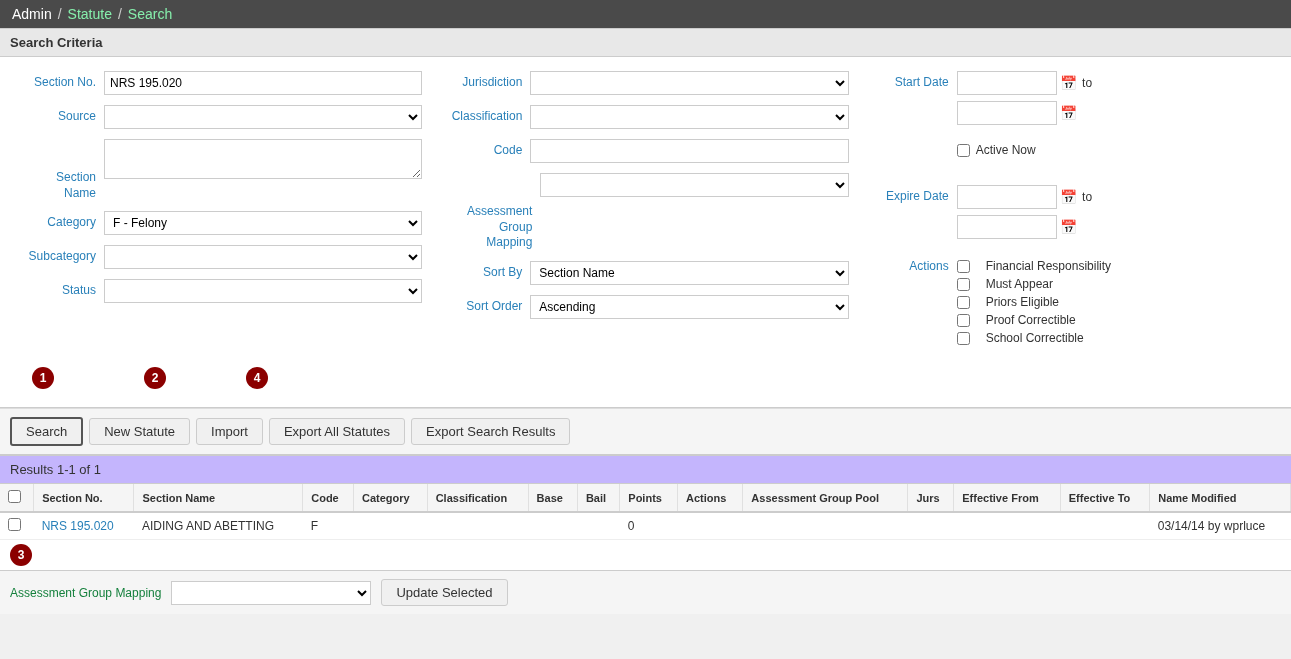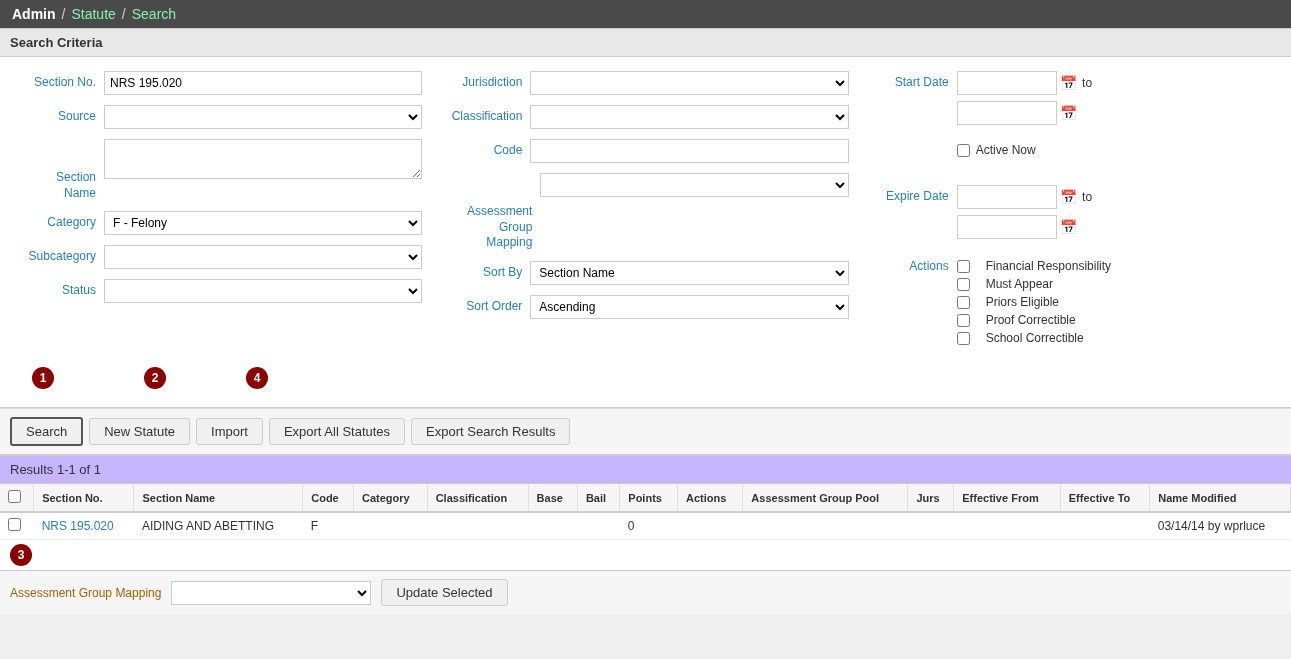--- a/index.html
+++ b/index.html
@@ -1,20 +1,20 @@
 <!DOCTYPE html>
 <html><head>
   <meta charset="utf-8">
   <style>
     * { box-sizing: border-box; margin: 0; padding: 0; }
     body { font-family: Arial, sans-serif; font-size: 13px; background: #f0f0f0; color: #333; }
 
     
     .top-nav { background: #4a4a4a; color: #fff; padding: 6px 12px; font-size: 14px; display: flex; align-items: center; gap: 6px; }
-    .top-nav .nav-admin { color: #fff; font-weight: bold; }
+    .top-nav .nav-admin { color: #fff; font-weight: normal; }
     .top-nav .nav-sep { color: #ccc; }
     .top-nav .nav-link { color: #86efac; cursor: pointer; }
 
     
     .section-header { background: #e8e8e8; border-top: 1px solid #ccc; border-bottom: 1px solid #ccc; padding: 6px 10px; font-size: 13px; font-weight: bold; color: #333; }
 
     
     .search-criteria { background: #fff; border-bottom: 1px solid #ccc; padding: 14px 16px; }
     .criteria-grid { display: grid; grid-template-columns: 1fr 1fr 1fr; gap: 0 20px; }
     .field-row { display: flex; align-items: flex-start; margin-bottom: 10px; gap: 8px; }
@@ -59,21 +59,21 @@
     
     .results-table { width: 100%; border-collapse: collapse; font-size: 12px; }
     .results-table thead tr { background: #f5f5f5; border-bottom: 2px solid #ccc; }
     .results-table th { padding: 6px 8px; text-align: left; font-weight: bold; color: #333; border-right: 1px solid #e0e0e0; white-space: nowrap; font-size: 11px; }
     .results-table td { padding: 5px 8px; border-bottom: 1px solid #eee; vertical-align: middle; font-size: 12px; white-space: nowrap; }
     .link-cell { color: #2980b9; cursor: pointer; }
     .select-all-cb { width: 13px; height: 13px; }
 
     
     .footer-bar { background: #f5f5f5; border-top: 1px solid #ccc; padding: 8px 10px; display: flex; align-items: center; gap: 10px; }
-    .footer-label { font-size: 12px; color: #a16207; }
+    .footer-label { font-size: 12px; color: #15803d; }
     .footer-select { border: 1px solid #ccc; padding: 3px 5px; font-size: 12px; height: 24px; background: #fff; width: 200px; }
 
     
     .col-left { }
     .col-mid { }
     .col-right { }
   </style>
 </head>
 <body>
 

